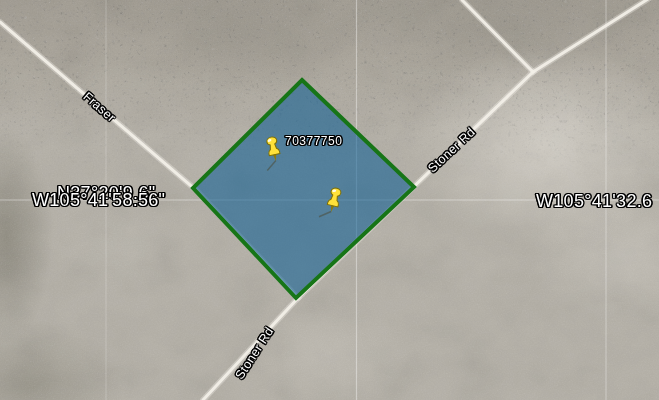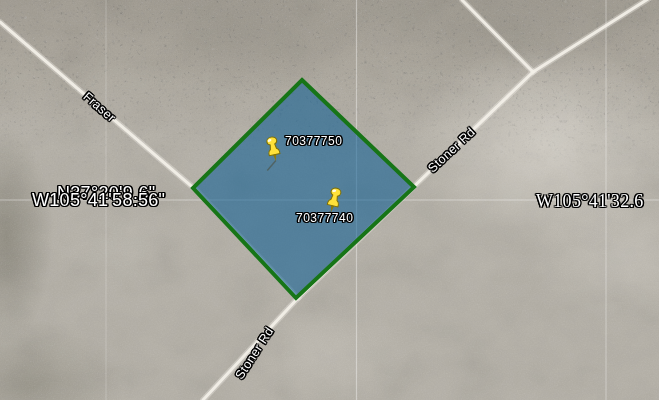--- a/index.html
+++ b/index.html
@@ -118,23 +118,22 @@
 
     <g transform="translate(269,136) rotate(-12 7 25)">
       <use href="#pushpin"></use>
     </g>
     <g transform="translate(324,187) rotate(14 7 25)">
       <use href="#pushpin"></use>
     </g>
   </svg>
 
   <div class="maplabel pinlabel" style="left:285px; top:135px;">70377750</div>
-  <div class="maplabel pinlabel" style="left:296px; top:212px;">70377740</div>
 
   <div class="maplabel coord" style="left:57px; top:184px; z-index:5;">N37°20'9.6"</div>
   <div class="maplabel coord" style="left:32px; top:191px; z-index:6;">W105°41'58.56"</div>
-  <div class="maplabel coord" style="left:536px; top:192px; z-index:5;font-family:Liberation Serif, serif;">W105°41'32.6</div>
+  <div class="maplabel coord" style="left:536px; top:192px; z-index:5;">W105°41'32.6</div>
 
   <div class="maplabel roadlabel" style="left:69px; top:101px; width:60px; transform:rotate(41deg);">Fraser</div>
   <div class="maplabel roadlabel" style="left:417px; top:144px; width:70px; transform:rotate(-43deg);">Stoner Rd</div>
   <div class="maplabel roadlabel" style="left:220px; top:347px; width:70px; transform:rotate(-57deg);">Stoner Rd</div>
 
 </div>
 
 </body></html>

